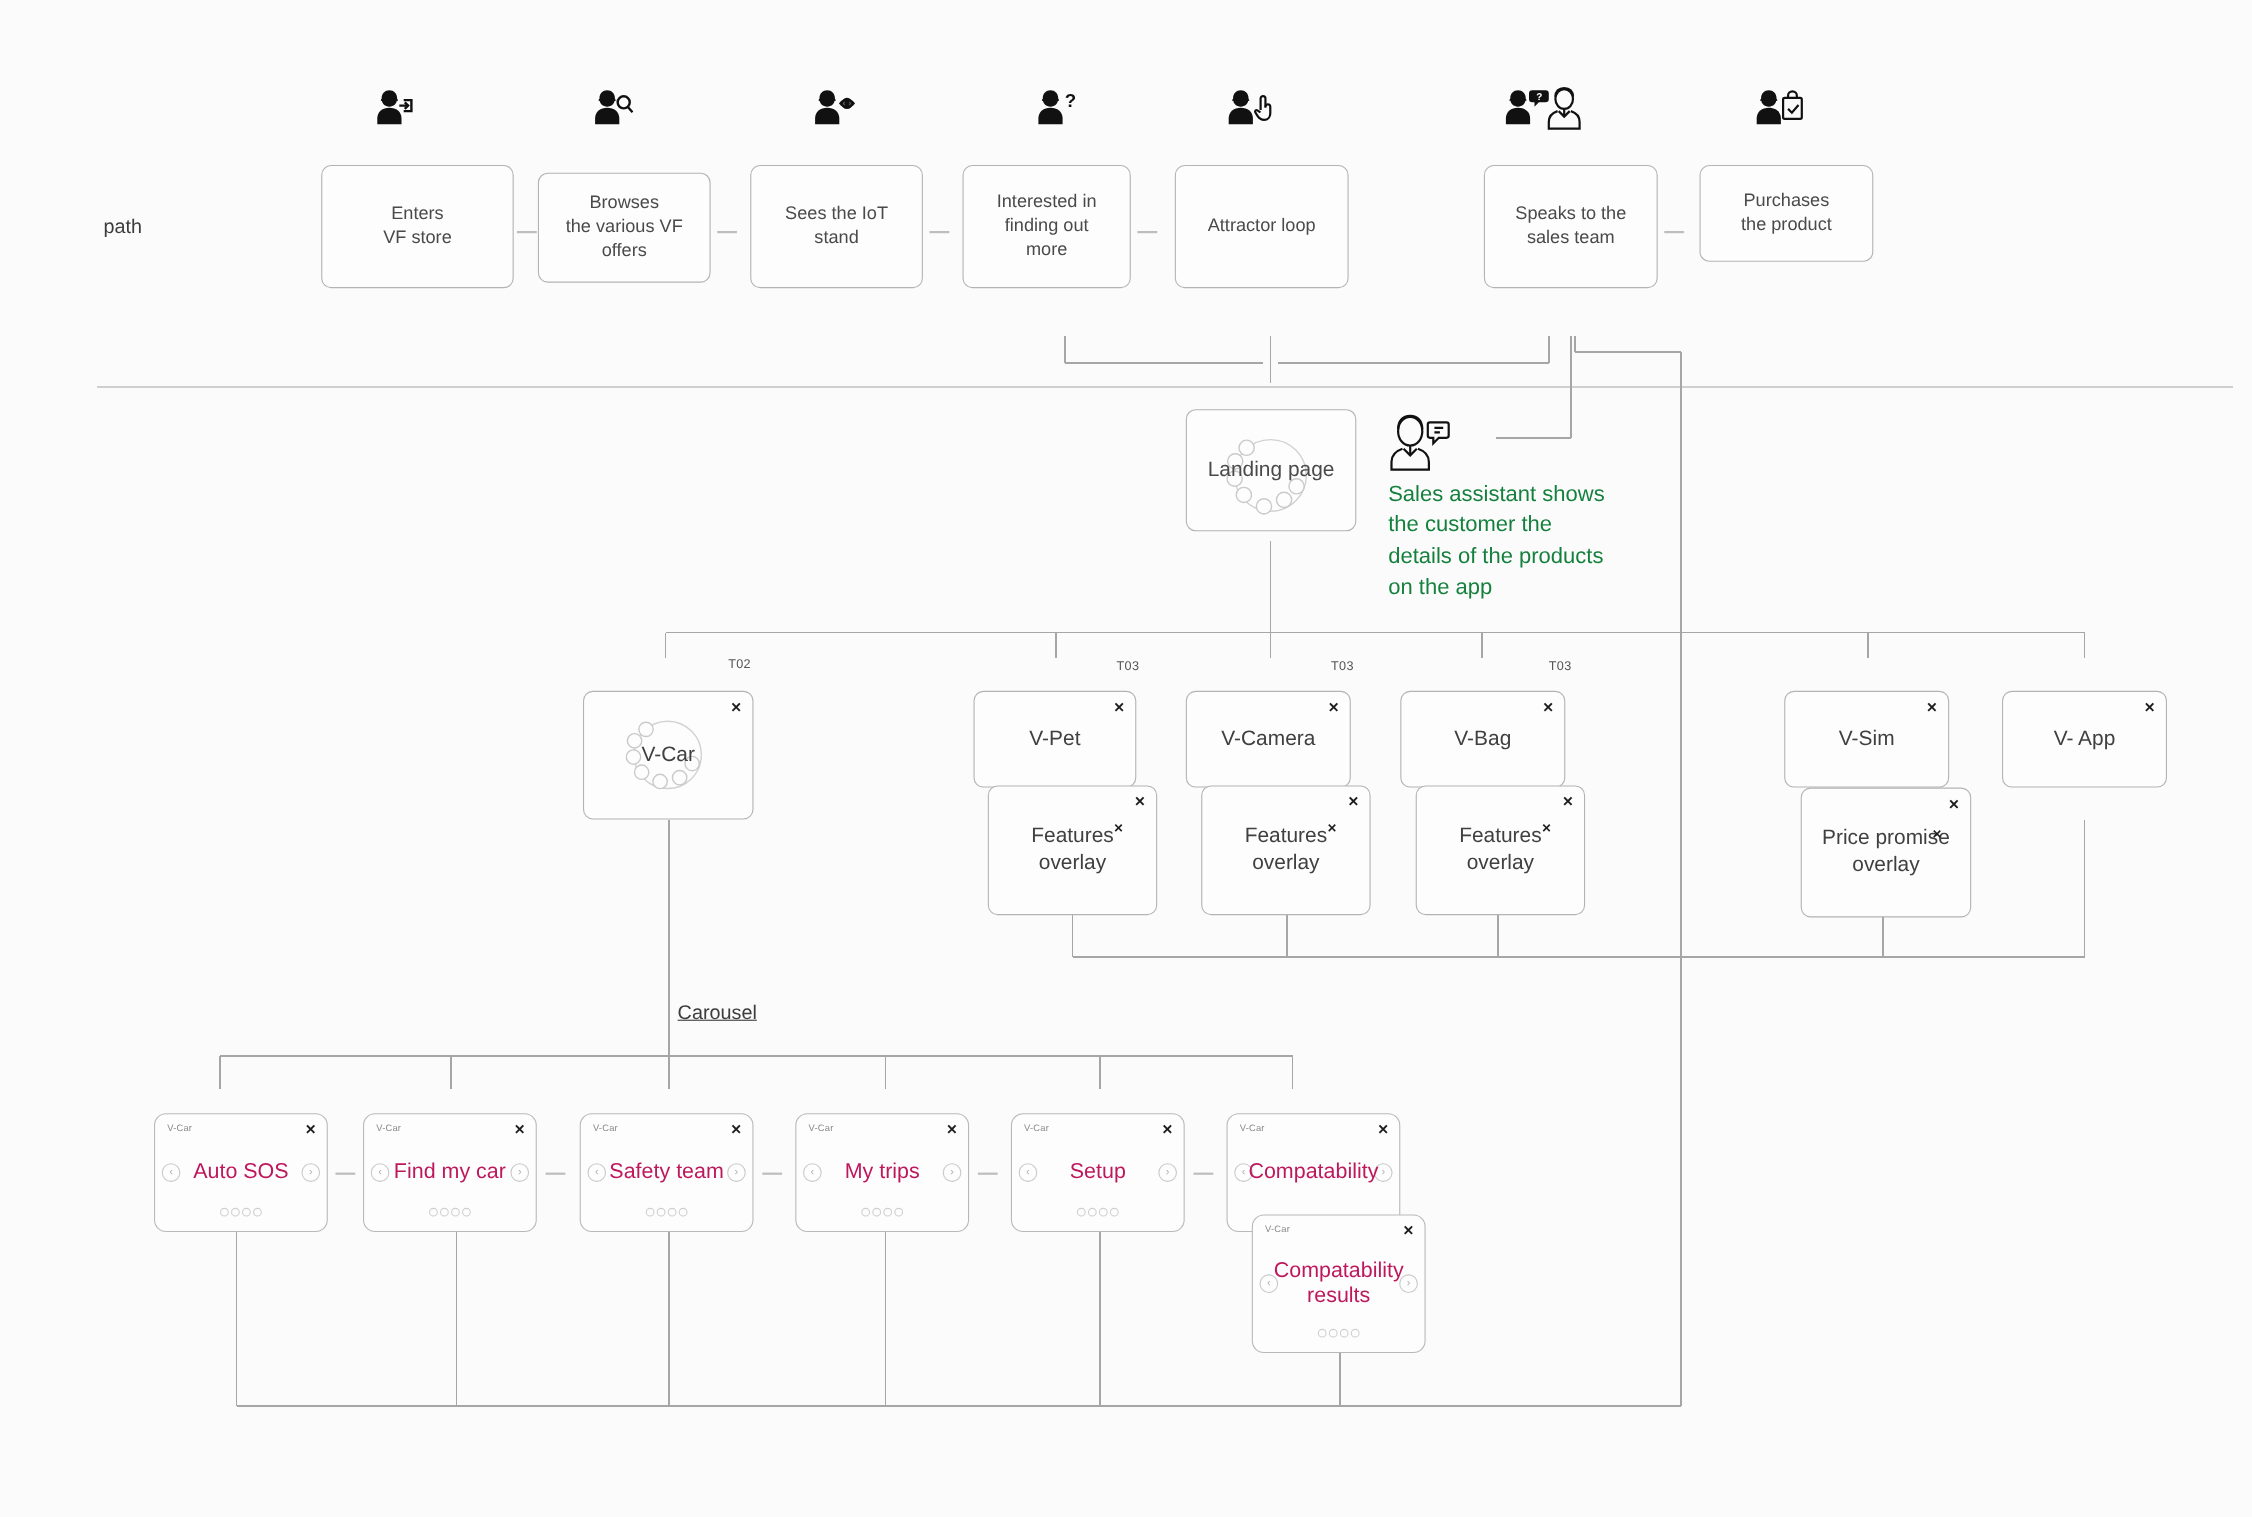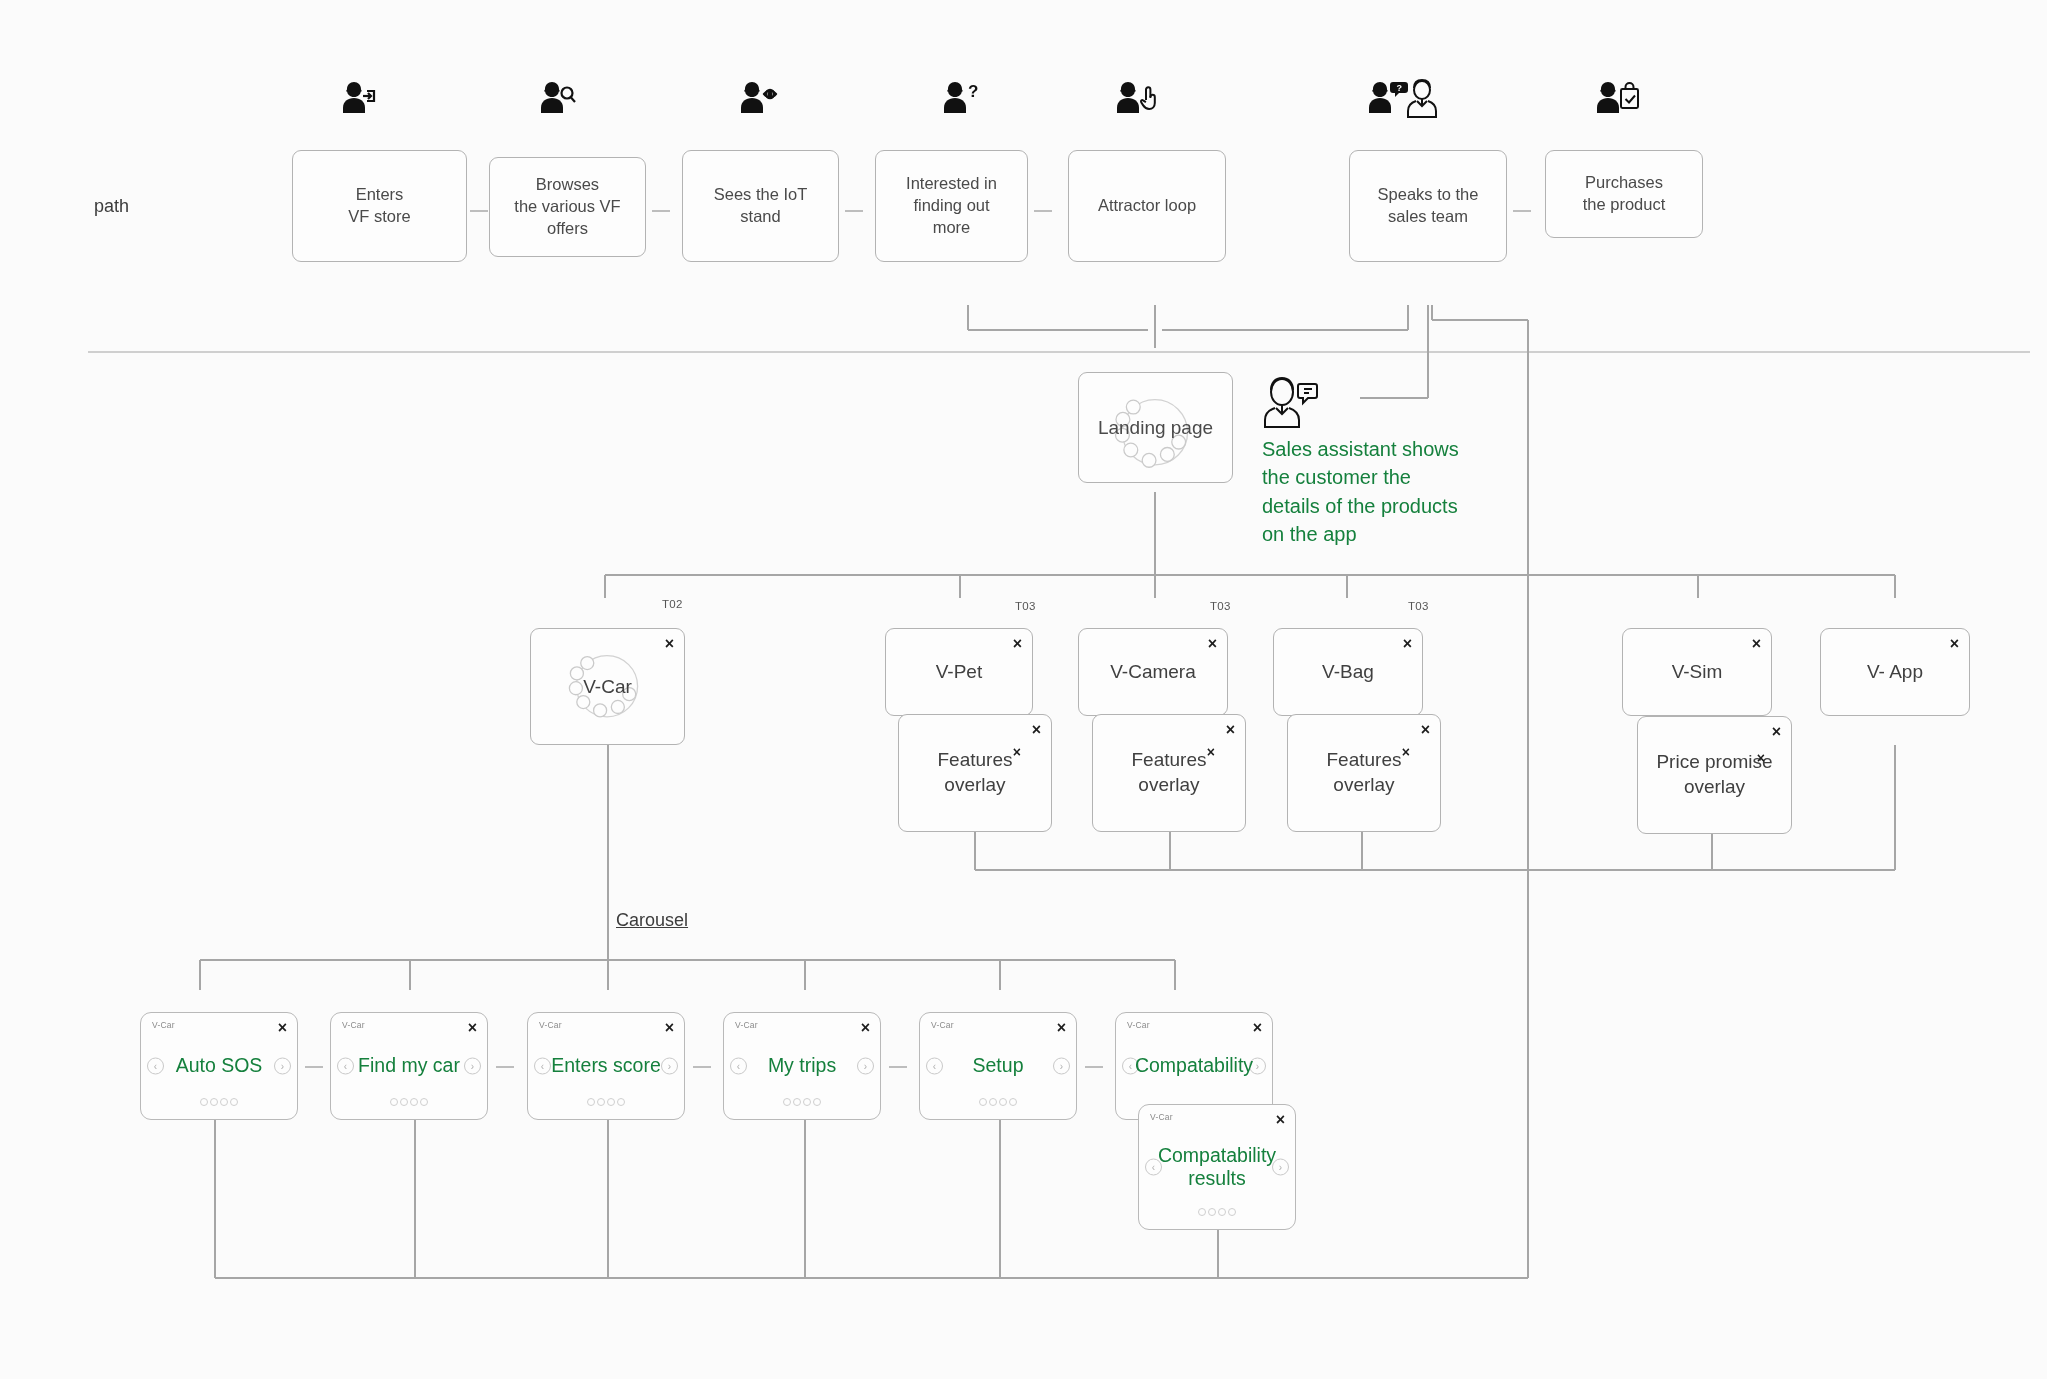--- a/index.html
+++ b/index.html
@@ -57,21 +57,21 @@
     border: 1.4px solid #b9b9b9;
     border-radius: 11px;
   }
   .car-title {
     position: absolute; top: 7px; left: 11px;
     font-size: 8.5px; color: #8a8a8a; letter-spacing: .2px;
   }
   .car-label {
     position: absolute; left: 0; right: 0; top: 50%;
     transform: translateY(-50%);
-    text-align: center; font-size: 19.5px; color: #15803d; line-height: 1.2;
+    text-align: center; font-size: 19.5px; color: #be185d; line-height: 1.2;
   }
   .chev {
     position: absolute; top: 50%; transform: translateY(-50%);
     width: 17px; height: 17px; border: 1.2px solid #c9c9c9; border-radius: 50%;
     display: flex; align-items: center; justify-content: center;
     font-size: 10px; color: #b0b0b0; cursor: pointer;
   }
   .chev.l { left: 6px; }
   .chev.r { right: 6px; }
   .dots {
@@ -435,21 +435,21 @@
         <i></i>
       </span>
   </div>
   <div class="dash" style="left:496px; top:1066px;"></div>
 
   <div class="car-card" style="left:527px; top:1012px; width:158px; height:108px;">
     <span class="car-title">V-Car</span>
     <span class="xmark">×</span>
     <span class="chev l">‹</span>
     <span class="chev r">›</span>
-    <span class="car-label">Enters score</span>
+    <span class="car-label">Safety team</span>
     <span class="dots">
         <i></i>
         <i></i>
         <i></i>
         <i></i>
       </span>
   </div>
   <div class="dash" style="left:693px; top:1066px;"></div>
 
   <div class="car-card" style="left:723px; top:1012px; width:158px; height:108px;">

